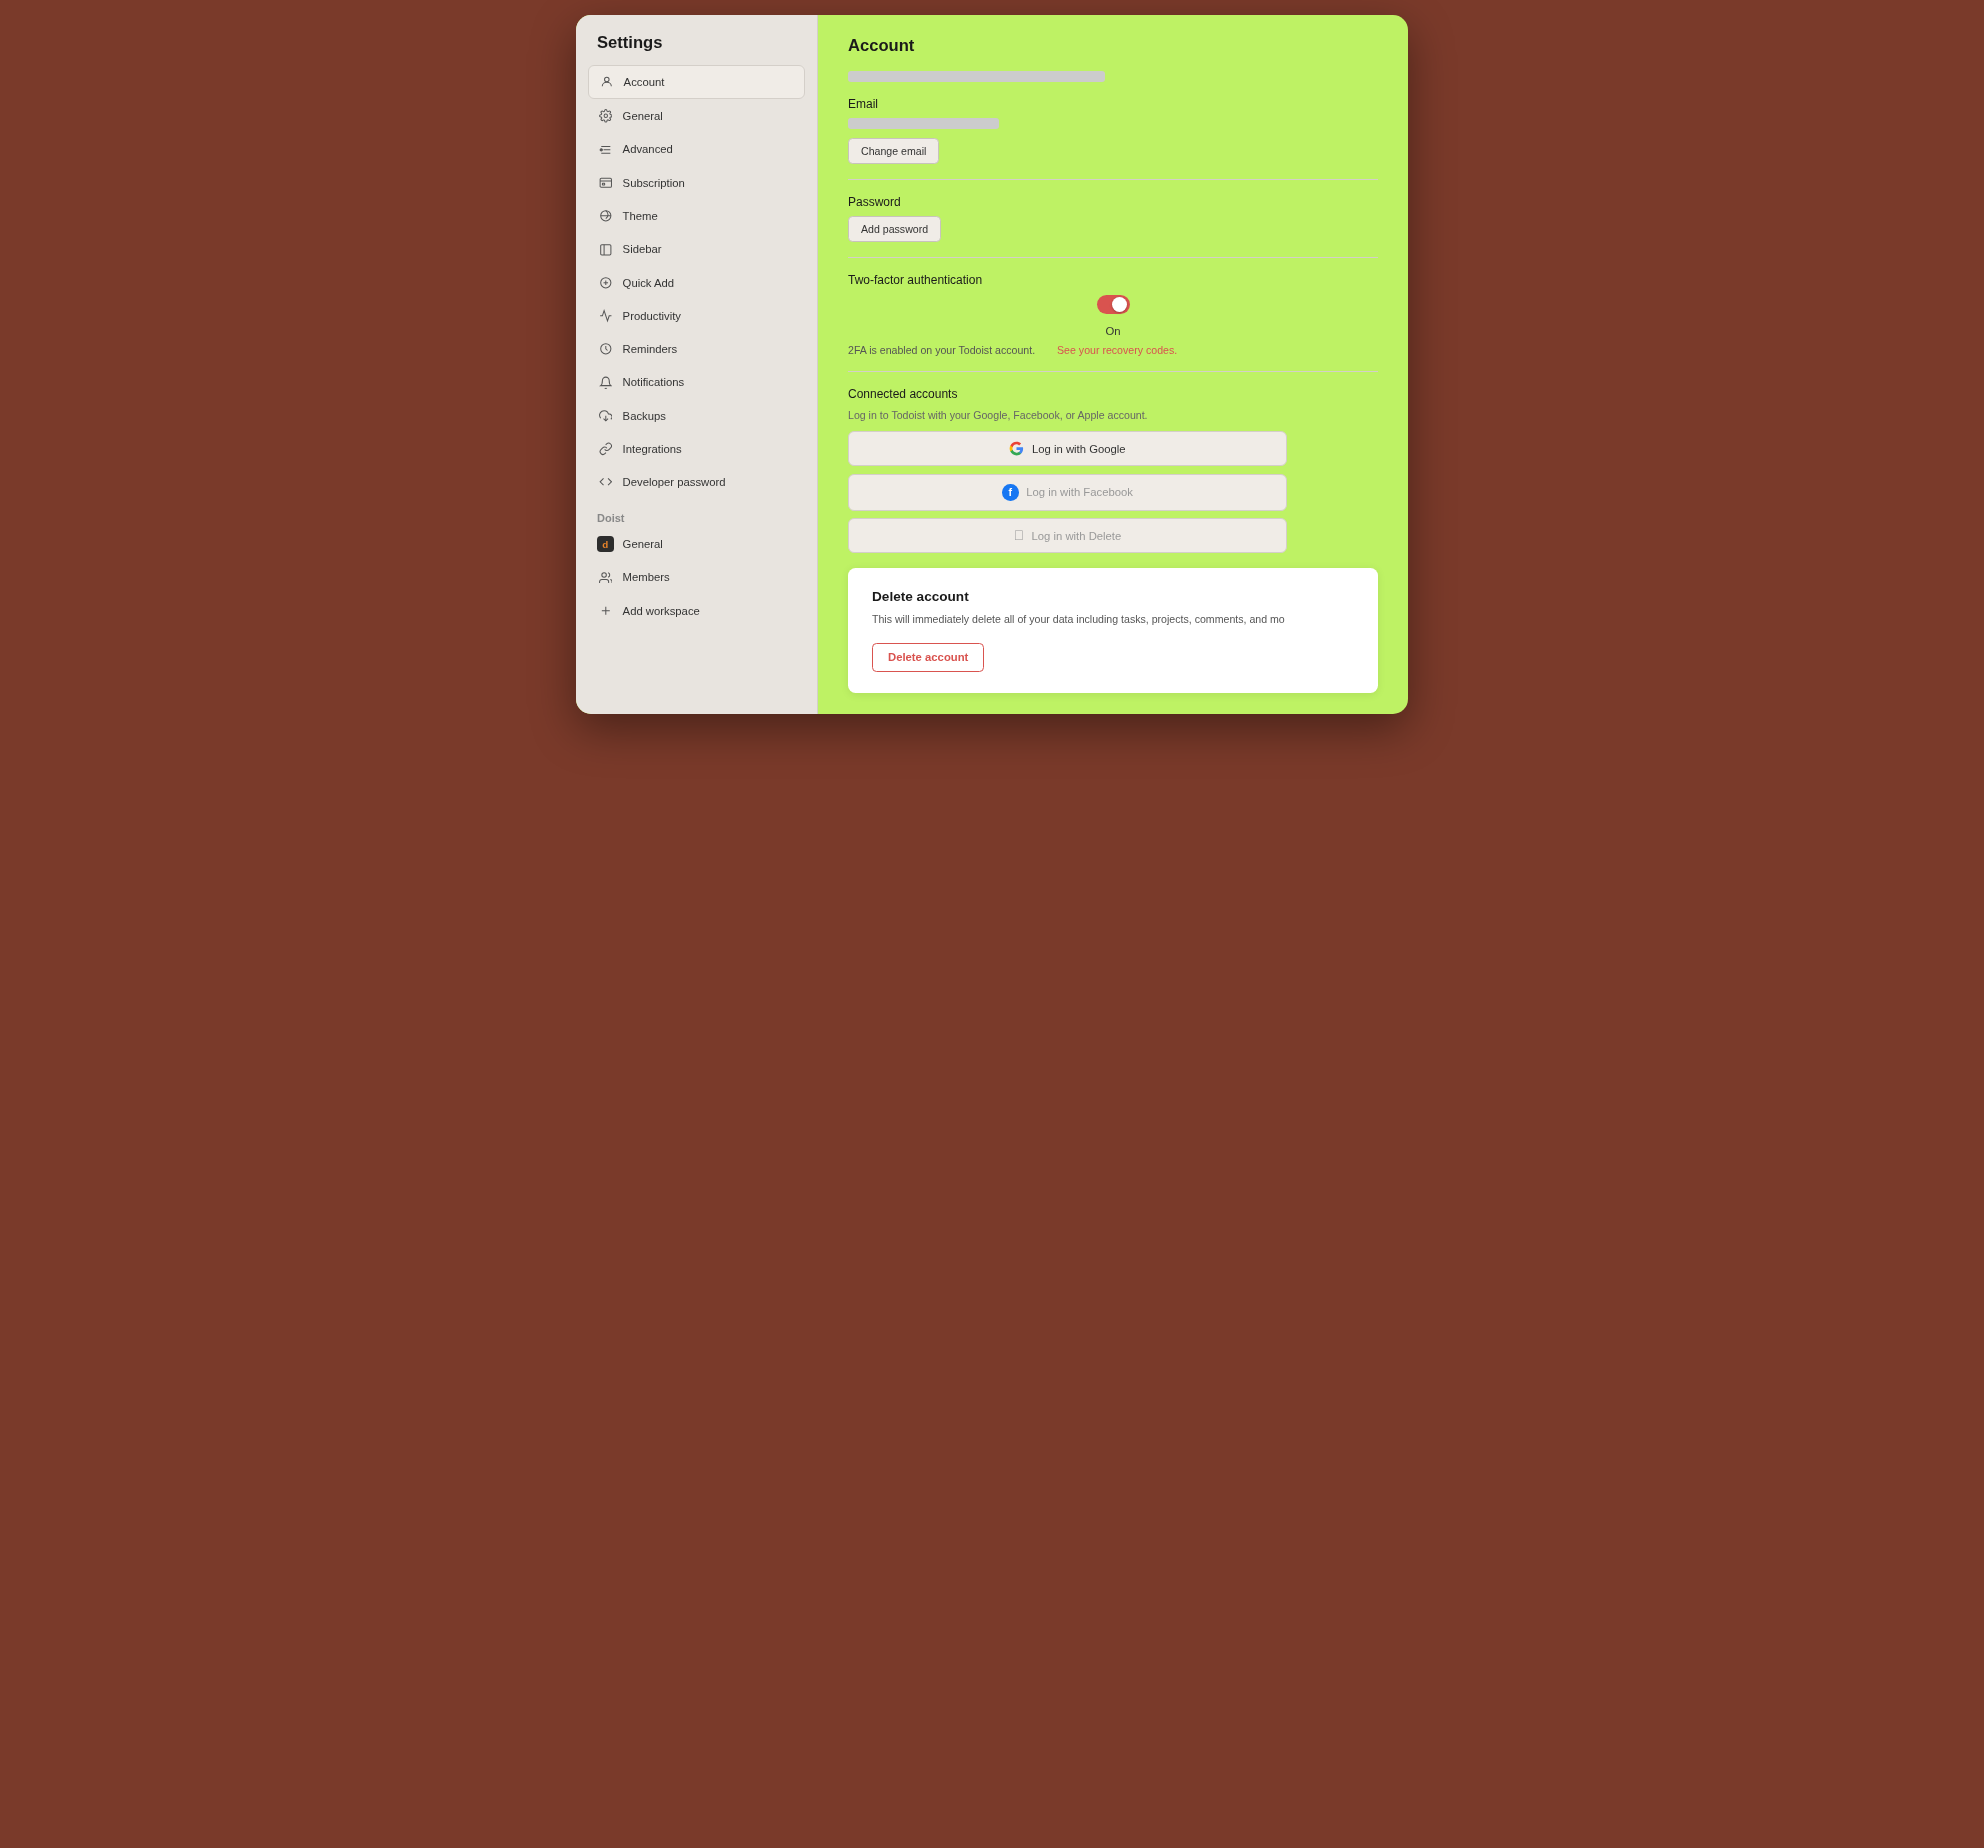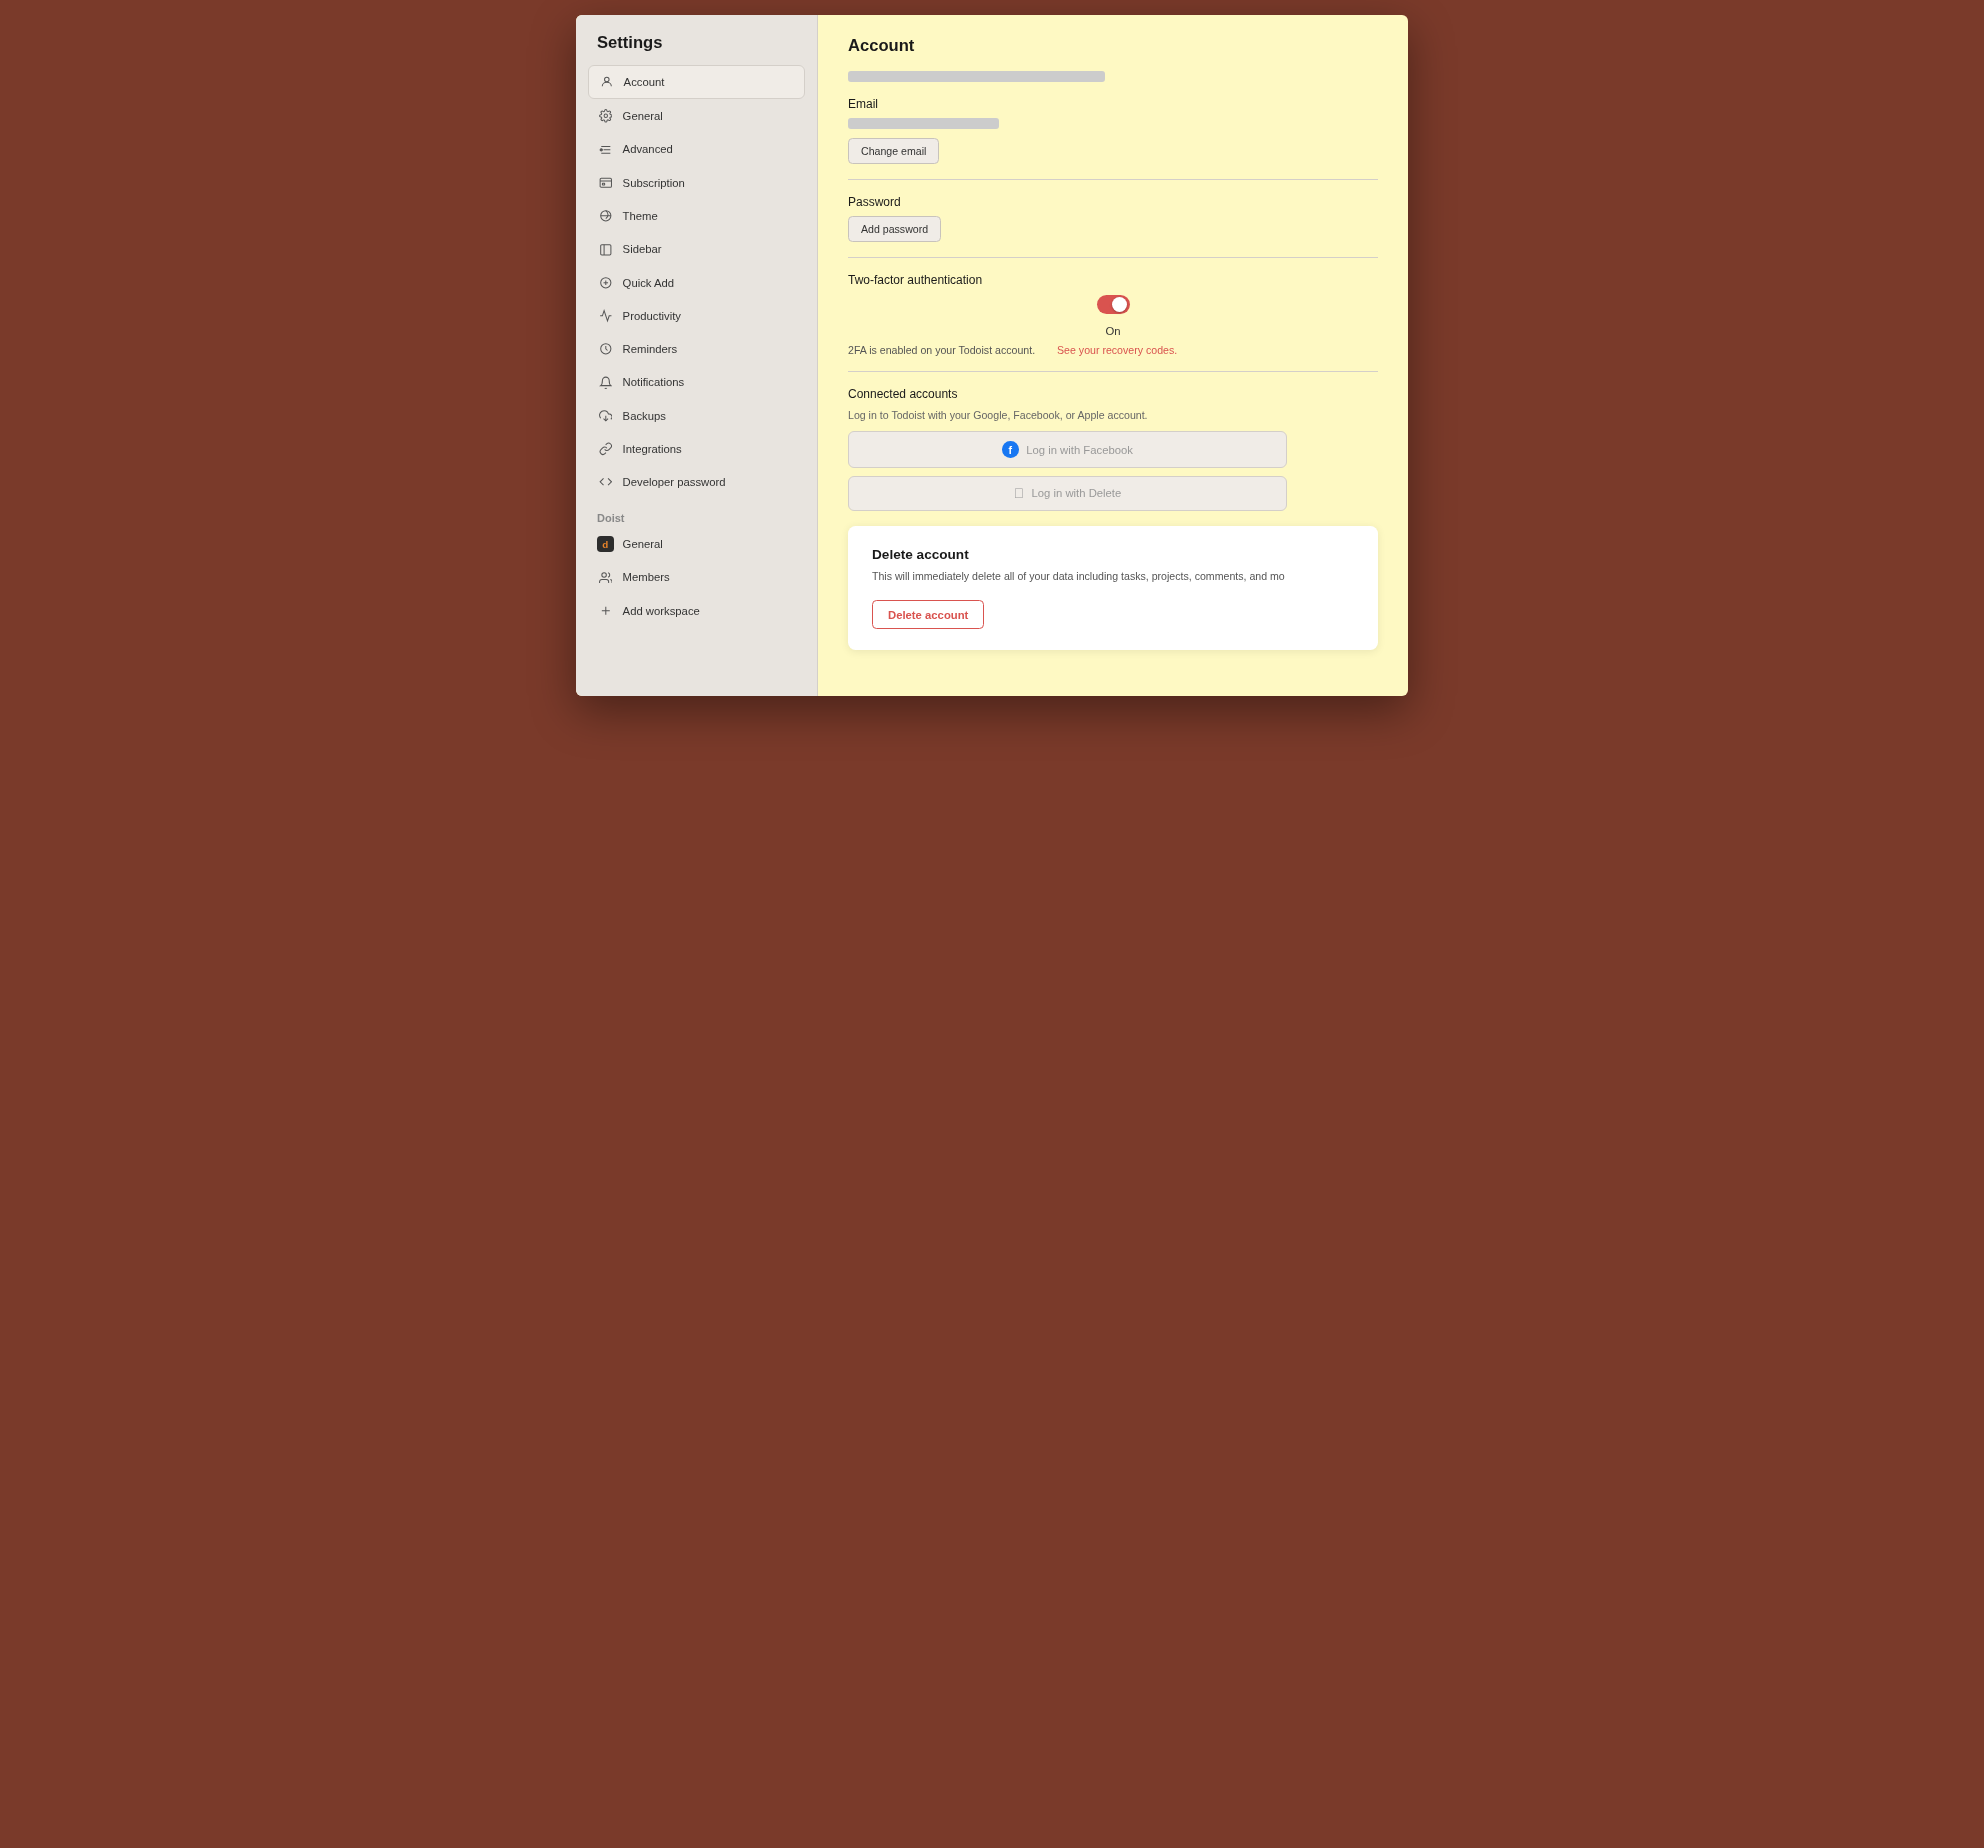--- a/index.html
+++ b/index.html
@@ -6,22 +6,22 @@
     body {
       font-family: -apple-system, BlinkMacSystemFont, 'Segoe UI', sans-serif;
       background: #7a3a2a;
       display: flex;
       justify-content: center;
       align-items: flex-start;
       min-height: 100vh;
       padding: 15px;
     }
     .window {
-      background: #fef9c3;
-      border-radius: 6px;
+      background: #bef264;
+      border-radius: 15px;
       width: 832px;
       min-height: 681px;
       display: flex;
       overflow: hidden;
       box-shadow: 0 15px 45px rgba(0,0,0,0.4);
     }
     .sidebar {
       width: 242px;
       min-width: 242px;
       background: #e8e4df;
@@ -459,20 +459,29 @@
     </div>
 
     <div class="divider"></div>
 
     
     <div class="section-label">Connected accounts</div>
     <div class="connected-desc">Log in to Todoist with your Google, Facebook, or Apple account.</div>
 
     <div class="connected-accounts">
 
+      <button class="social-btn">
+        <svg class="google-icon" viewBox="0 0 24 24">
+          <path d="M22.56 12.25c0-.78-.07-1.53-.2-2.25H12v4.26h5.92c-.26 1.37-1.04 2.53-2.21 3.31v2.77h3.57c2.08-1.92 3.28-4.74 3.28-8.09z" fill="#4285F4"></path>
+          <path d="M12 23c2.97 0 5.46-.98 7.28-2.66l-3.57-2.77c-.98.66-2.23 1.06-3.71 1.06-2.86 0-5.29-1.93-6.16-4.53H2.18v2.84C3.99 20.53 7.7 23 12 23z" fill="#34A853"></path>
+          <path d="M5.84 14.09c-.22-.66-.35-1.36-.35-2.09s.13-1.43.35-2.09V7.07H2.18C1.43 8.55 1 10.22 1 12s.43 3.45 1.18 4.93l3.66-2.84z" fill="#FBBC05"></path>
+          <path d="M12 5.38c1.62 0 3.06.56 4.21 1.64l3.15-3.15C17.45 2.09 14.97 1 12 1 7.7 1 3.99 3.47 2.18 7.07l3.66 2.84c.87-2.6 3.3-4.53 6.16-4.53z" fill="#EA4335"></path>
+        </svg>
+        <span>Log in with Google</span>
+      </button>
 
       <button class="social-btn disabled">
         <div class="fb-icon">f</div>
         <span>Log in with Facebook</span>
       </button>
 
       <button class="social-btn disabled">
         <span class="apple-icon"></span>
         <span>Log in with Delete</span>
       </button>

